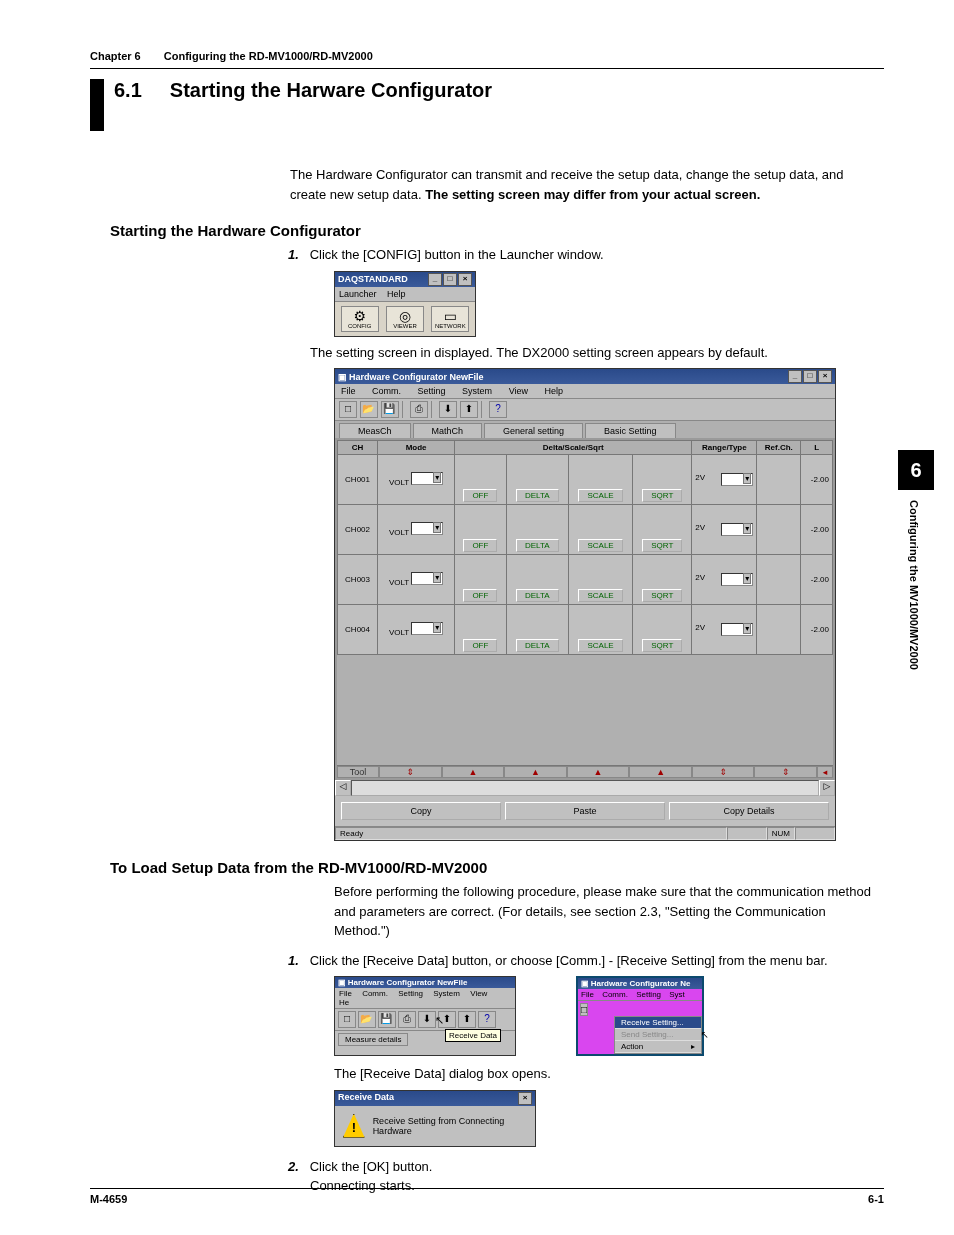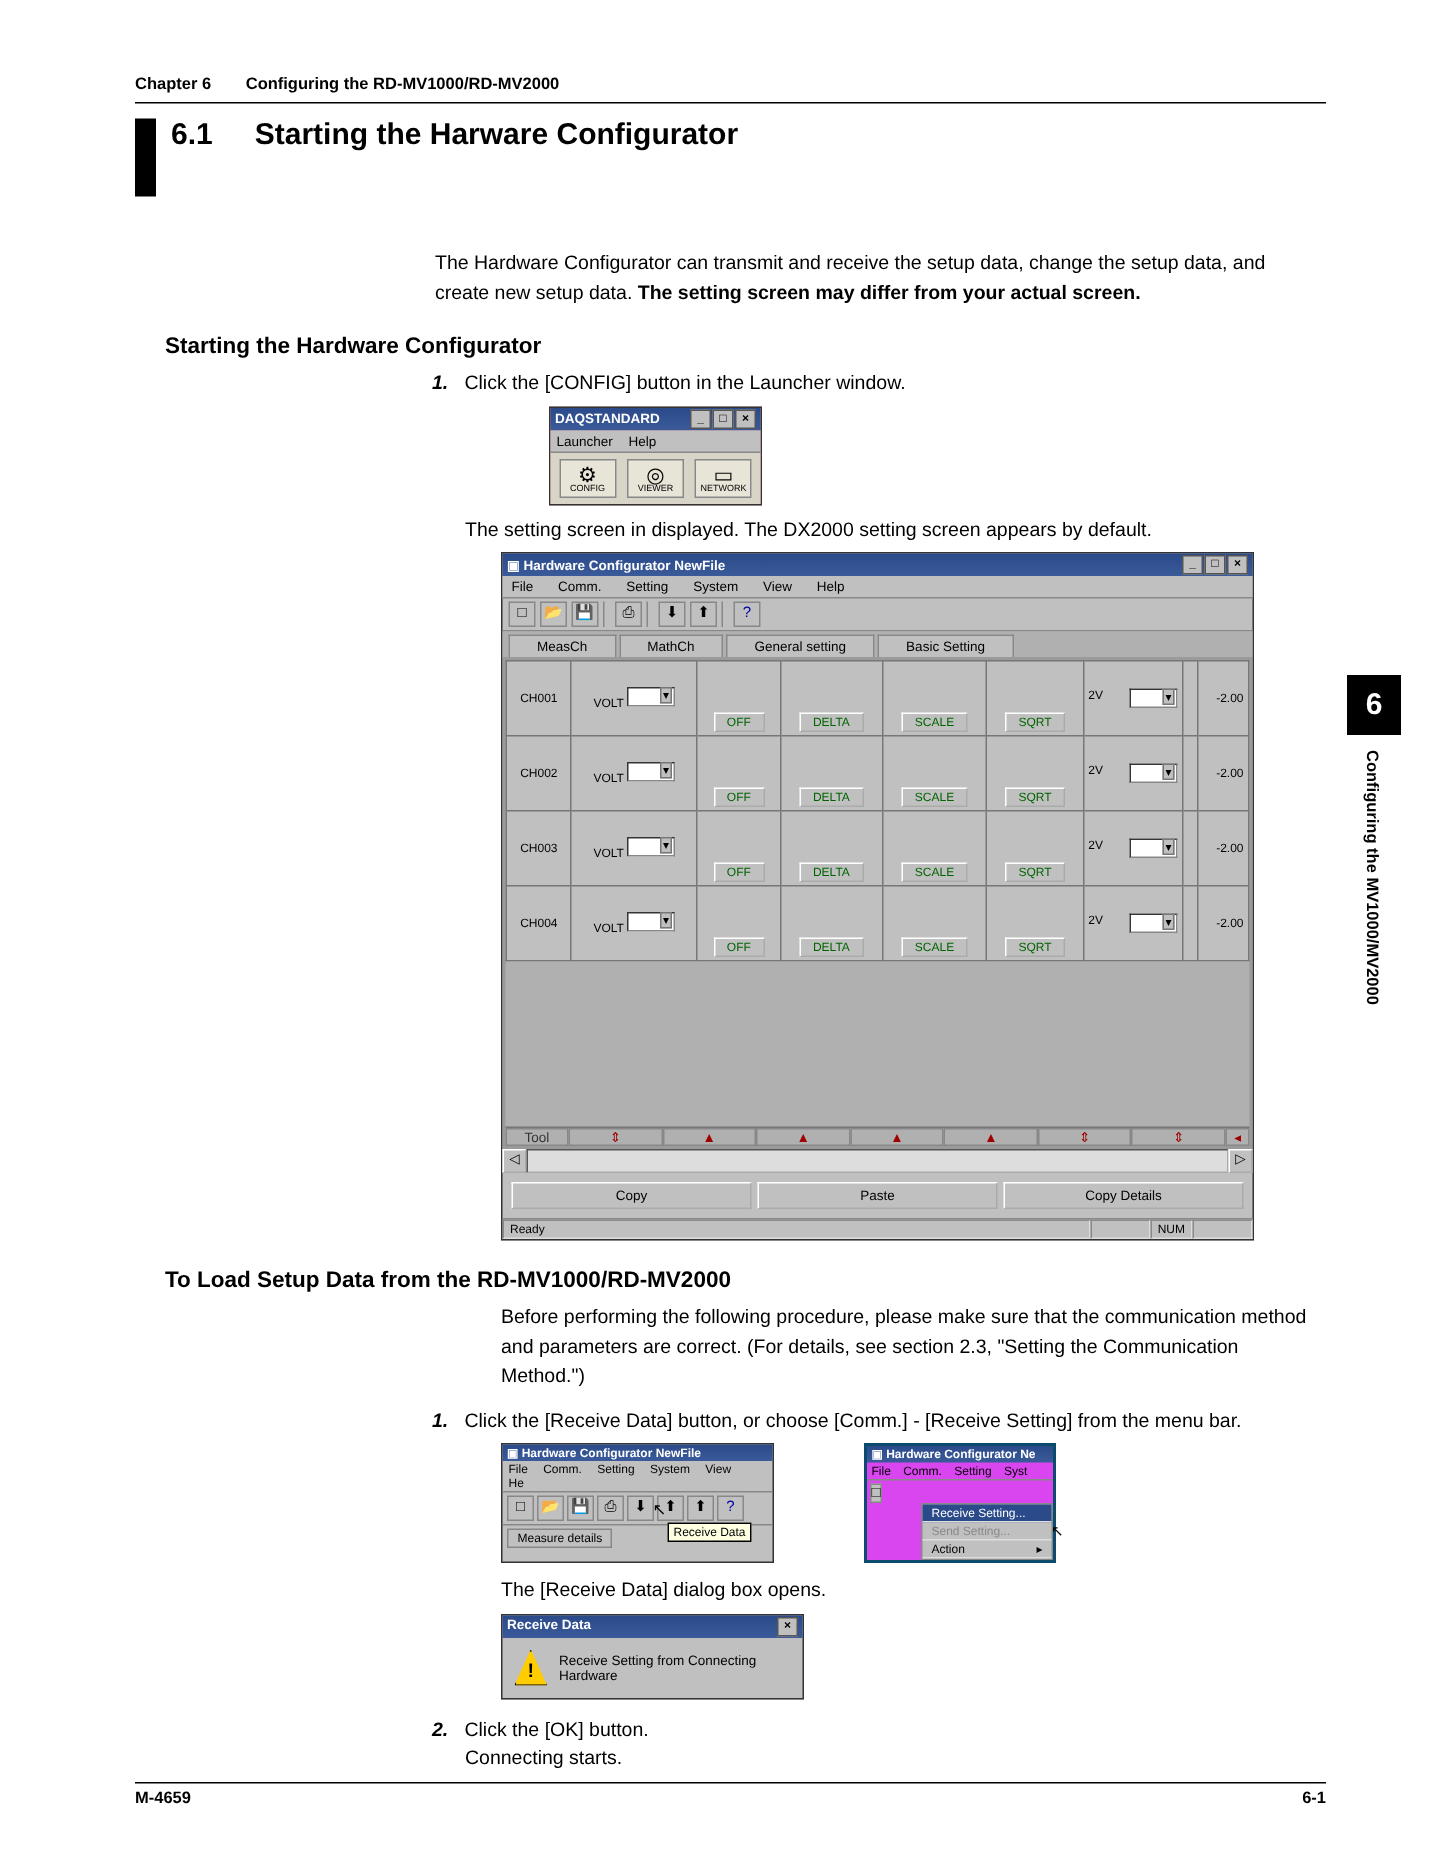--- a/index.html
+++ b/index.html
@@ -59,23 +59,22 @@
     display: inline-block;
     width: 18px;
     margin-left: -22px;
   }
   .img-block { margin-left: 244px; margin-top: 6px; margin-bottom: 6px; }
 
   
   .launcher {
     width: 140px;
     border: 1px solid #333;
-    background: #fca5a5;
+    background: #eab308;
     font-size: 9px;
-    margin-left: 32px;
   }
   .launcher .titlebar {
     background: linear-gradient(#2a4a8a,#3a5a9a);
     color: #fff;
     font-weight: bold;
     padding: 1px 3px;
     display: flex;
     justify-content: space-between;
     align-items: center;
   }
@@ -308,20 +307,28 @@
       </div>
       <div class="tabs">
         <div class="tab">MeasCh</div>
         <div class="tab">MathCh</div>
         <div class="tab">General setting</div>
         <div class="tab">Basic Setting</div>
       </div>
       <div class="grid">
         <table class="sheet">
           <tbody>
+              <tr>
+            <th>CH</th>
+            <th>Mode</th>
+            <th colspan="4">Delta/Scale/Sqrt</th>
+            <th>Range/Type</th>
+            <th>Ref.Ch.</th>
+            <th>L</th>
+          </tr>
           <tr>
             <td>CH001</td>
             <td><span>VOLT</span> <span class="dd"></span></td>
             <td><span class="btn3d">OFF</span></td>
             <td><span class="btn3d">DELTA</span></td>
             <td><span class="btn3d">SCALE</span></td>
             <td><span class="btn3d">SQRT</span></td>
             <td style="text-align:left"><span>2V</span> <span class="dd" style="float:right"></span></td>
             <td></td>
             <td style="text-align:right">-2.00</td>

